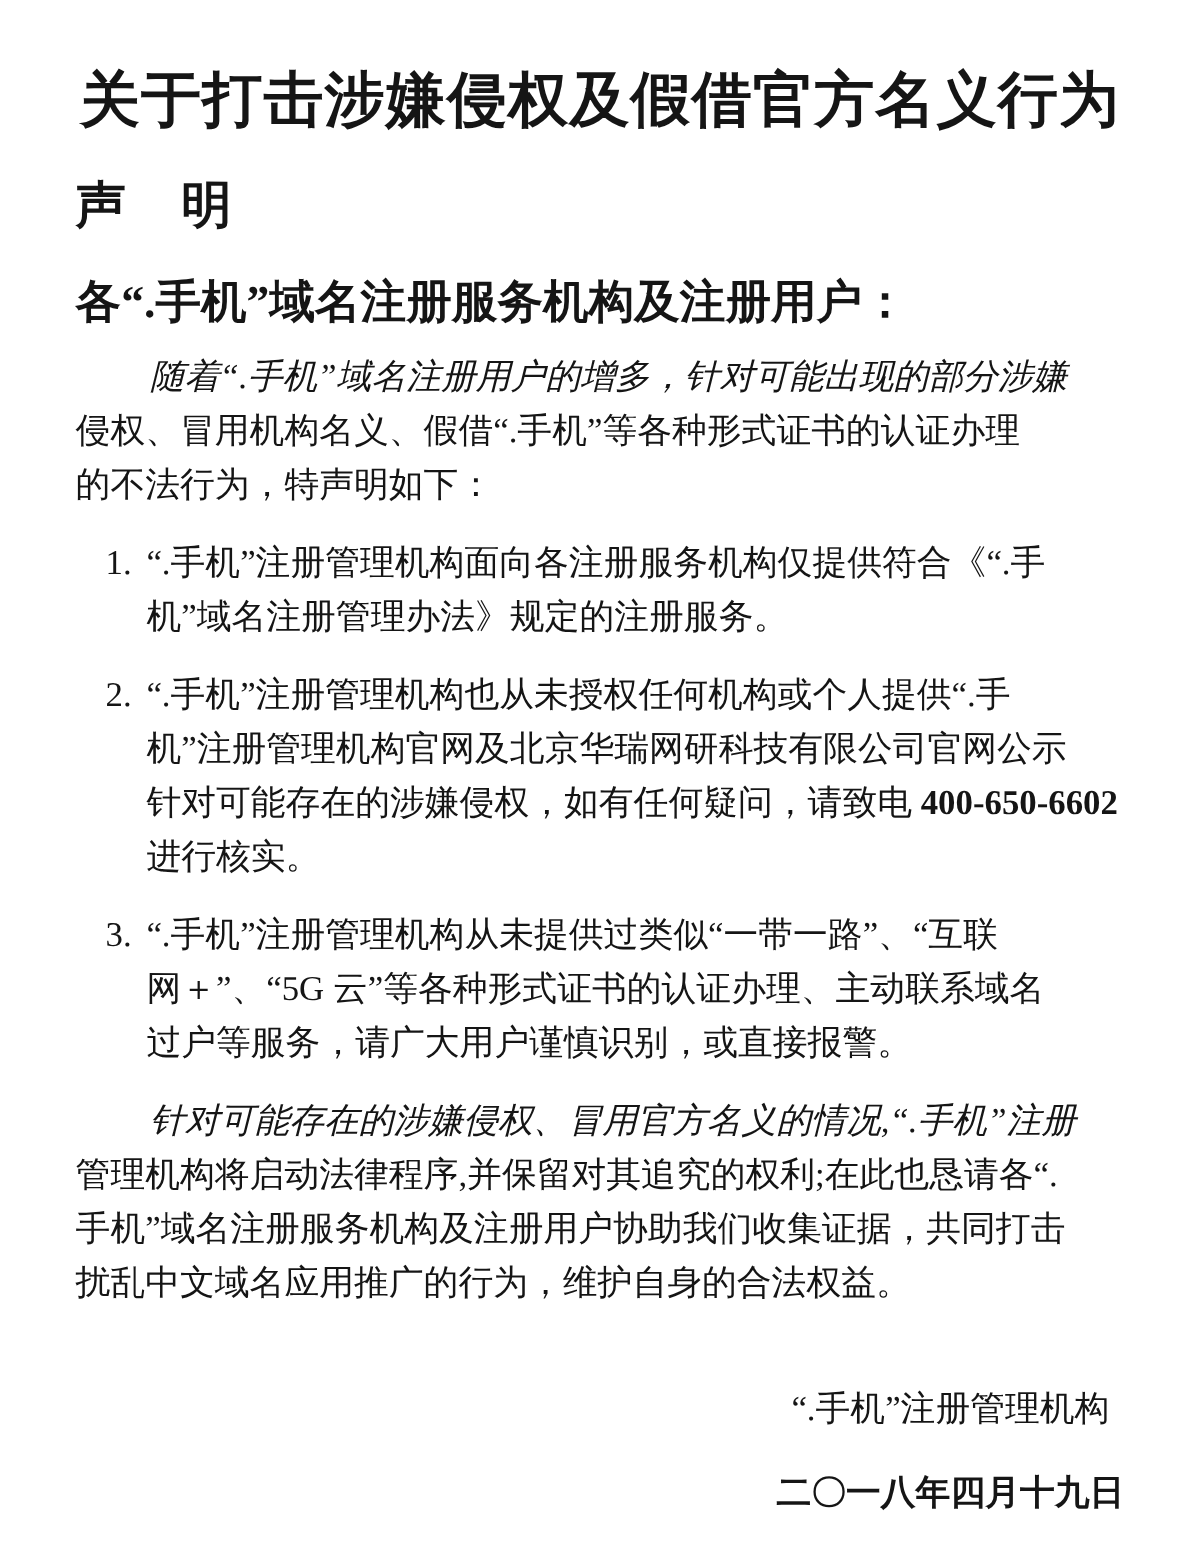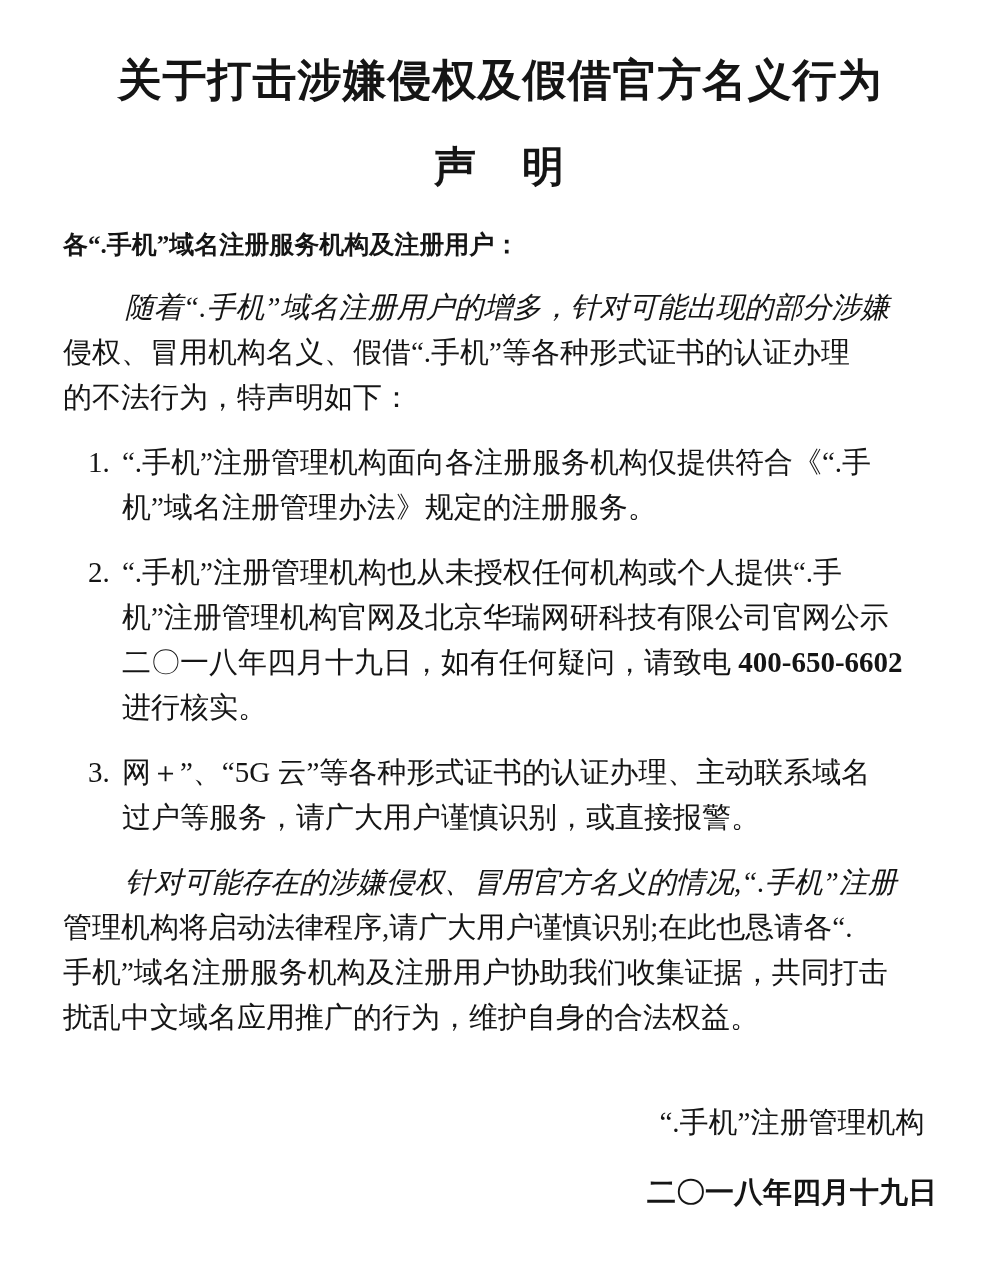--- a/index.html
+++ b/index.html
@@ -11,37 +11,36 @@
     box-sizing: border-box;
     padding: 0 63px;
     font-family: "Liberation Serif", serif;
     overflow: hidden;
   }
   .doc-title {
     margin-top: 55px;
     text-align: center;
     font-family: "Liberation Sans", sans-serif;
     font-weight: 700;
-    font-size: 44px;
+    font-size: 50px;
     line-height: 1.12;
     letter-spacing: 1px;
   }
   .doc-subtitle {
     margin-top: 40px;
-    text-align: center;
-    font-family: Liberation Serif, serif;
+    font-family: Liberation Mono, monospace;
     font-weight: 700;
     font-size: 42px;
     line-height: 1.1;
     letter-spacing: 2px;
   }
   .salutation {
     margin-top: 32px;
     font-weight: 700;
-    font-size: 25px;
+    font-size: 38px;
     line-height: 40px;
   }
   .body-text {
     font-size: 29px;
     line-height: 45px;
   }
   .block { margin-top: 20px; }
   .indent-first > div:first-child { text-indent: 62px; font-style: italic; }
   .list-item {
     display: flex;
@@ -87,36 +86,37 @@
     </div>
 </div>
 
 <div class="body-text list-item">
   <span class="item-number">2.</span>
   <div class="item-text">
     <div>
         <div>“.手机”注册管理机构也从未授权任何机构或个人提供“.手</div>
         <div>机”注册管理机构官网及北京华瑞网研科技有限公司官网公示</div>
       </div>
-    <div><span>二〇一八年四月十九日，如有任何疑问，请致电 </span><span class="phone">400-650-6602</span></div>
+    <div><span>针对可能存在的涉嫌侵权，如有任何疑问，请致电 </span><span class="phone">400-650-6602</span></div>
     <div>进行核实。</div>
   </div>
 </div>
 
 <div class="body-text list-item">
   <span class="item-number">3.</span>
   <div class="item-text">
+      <div>“.手机”注册管理机构从未提供过类似“一带一路”、“互联</div>
       <div>网＋”、“5G 云”等各种形式证书的认证办理、主动联系域名</div>
       <div>过户等服务，请广大用户谨慎识别，或直接报警。</div>
     </div>
 </div>
 
 <div class="body-text block indent-first">
     <div>针对可能存在的涉嫌侵权、冒用官方名义的情况,“.手机”注册</div>
-    <div>管理机构将启动法律程序,请广大用户谨慎识别;在此也恳请各“.</div>
+    <div>管理机构将启动法律程序,并保留对其追究的权利;在此也恳请各“.</div>
     <div>手机”域名注册服务机构及注册用户协助我们收集证据，共同打击</div>
     <div>扰乱中文域名应用推广的行为，维护自身的合法权益。</div>
   </div>
 
 <div class="signature-block">
   <div>“.手机”注册管理机构</div>
   <div class="signature-date">二〇一八年四月十九日</div>
 </div>
 
 </body></html>

